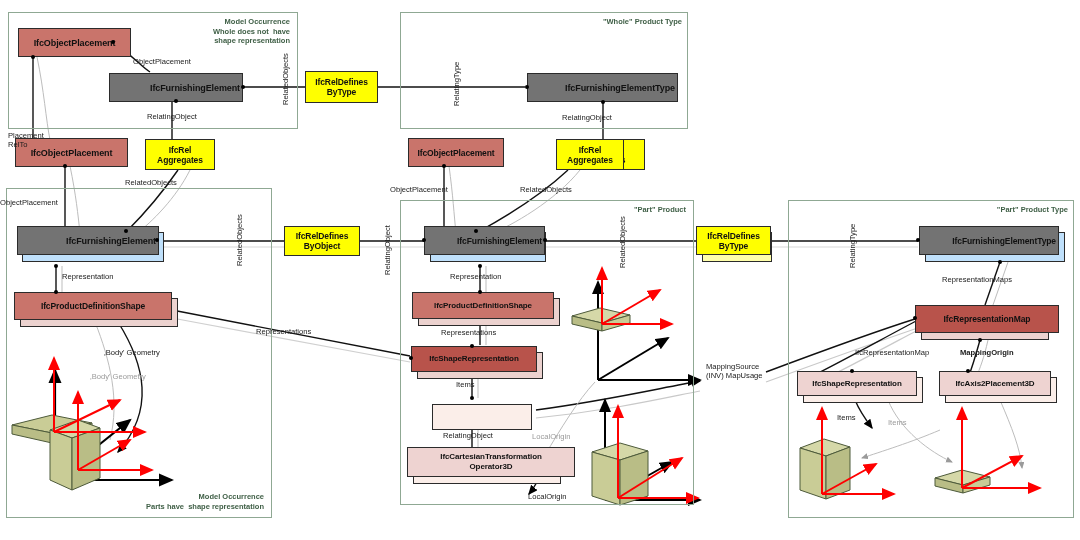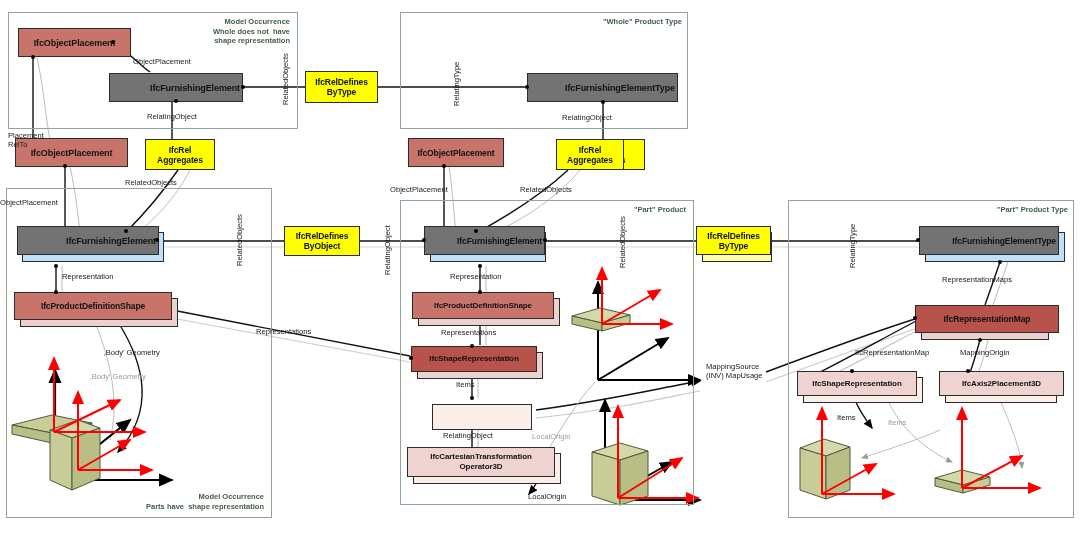--- a/index.html
+++ b/index.html
@@ -300,21 +300,21 @@
   <div class="node n-darkred" style="left:411px;top:346px;width:126px;height:26px;font-size:8px;color:#111;">
     <span>IfcShapeRepresentation</span>
   </div>
   <div class="dot" style="left:409px;top:356px;"></div>
   <div class="dot" style="left:470px;top:344px;"></div>
 
   <div class="plate pink" style="left:432px;top:404px;width:100px;height:26px;"></div>
   <div class="dot" style="left:470px;top:396px;"></div>
 
   <div class="plate pink" style="left:413px;top:453px;width:148px;height:31px;"></div>
-  <div class="node n-pink" style="left:407px;top:447px;width:148px;height:30px;font-size:8px;white-space:pre;">
+  <div class="node n-pink" style="left:407px;top:447px;width:168px;height:30px;font-size:8px;white-space:pre;">
     <span>IfcCartesianTransformation
 Operator3D</span>
   </div>
 
   <div class="plate" style="left:702px;top:232px;width:70px;height:30px;background:#ffffaa;"></div>
   <div class="node n-yellow" style="left:696px;top:226px;width:75px;height:29px;font-size:8.5px;white-space:pre;">
     <span>IfcRelDefines
 ByType</span>
   </div>
 
@@ -332,21 +332,21 @@
   <div class="dot" style="left:913px;top:316px;"></div>
   <div class="dot" style="left:978px;top:338px;"></div>
 
   <div class="plate pink" style="left:803px;top:377px;width:120px;height:26px;"></div>
   <div class="node n-pink" style="left:797px;top:371px;width:120px;height:25px;font-size:8px;">
     <span>IfcShapeRepresentation</span>
   </div>
   <div class="dot" style="left:850px;top:369px;"></div>
 
   <div class="plate pink" style="left:945px;top:377px;width:112px;height:26px;"></div>
-  <div class="node n-pink" style="left:939px;top:371px;width:125px;height:25px;font-size:8px;">
+  <div class="node n-pink" style="left:939px;top:371px;width:112px;height:25px;font-size:8px;">
     <span>IfcAxis2Placement3D</span>
   </div>
   <div class="dot" style="left:966px;top:369px;"></div>
 
   <div class="wlabel" style="left:133px;top:57px;">ObjectPlacement</div>
   <div class="wlabel rot" style="left:281px;top:105px;">RelatedObjects</div>
   <div class="wlabel" style="left:147px;top:112px;">RelatingObject</div>
   <div class="wlabel rot" style="left:452px;top:106px;">RelatingType</div>
   <div class="wlabel" style="left:562px;top:113px;">RelatingObject</div>
 
@@ -370,17 +370,17 @@
   <div class="wlabel" style="left:456px;top:380px;">Items</div>
   <div class="wlabel" style="left:443px;top:431px;">RelatingObject</div>
   <div class="wlabel grey" style="left:532px;top:432px;">LocalOrigin</div>
   <div class="wlabel" style="left:528px;top:492px;">LocalOrigin</div>
   <div class="wlabel" style="left:706px;top:362px;white-space:pre;">MappingSource
 (INV) MapUsage</div>
 
   <div class="wlabel rot" style="left:848px;top:268px;">RelatingType</div>
   <div class="wlabel" style="left:942px;top:275px;">RepresentationMaps</div>
   <div class="wlabel" style="left:855px;top:348px;">IfcRepresentationMap</div>
-  <div class="wlabel" style="left:960px;top:348px;">MappingOrigin</div>
+  <div class="wlabel" style="left:960px;top:348px;font-weight:bold;">MappingOrigin</div>
   <div class="wlabel" style="left:837px;top:413px;">Items</div>
   <div class="wlabel grey" style="left:888px;top:418px;">Items</div>
 
 </div>
 
 </body></html>

